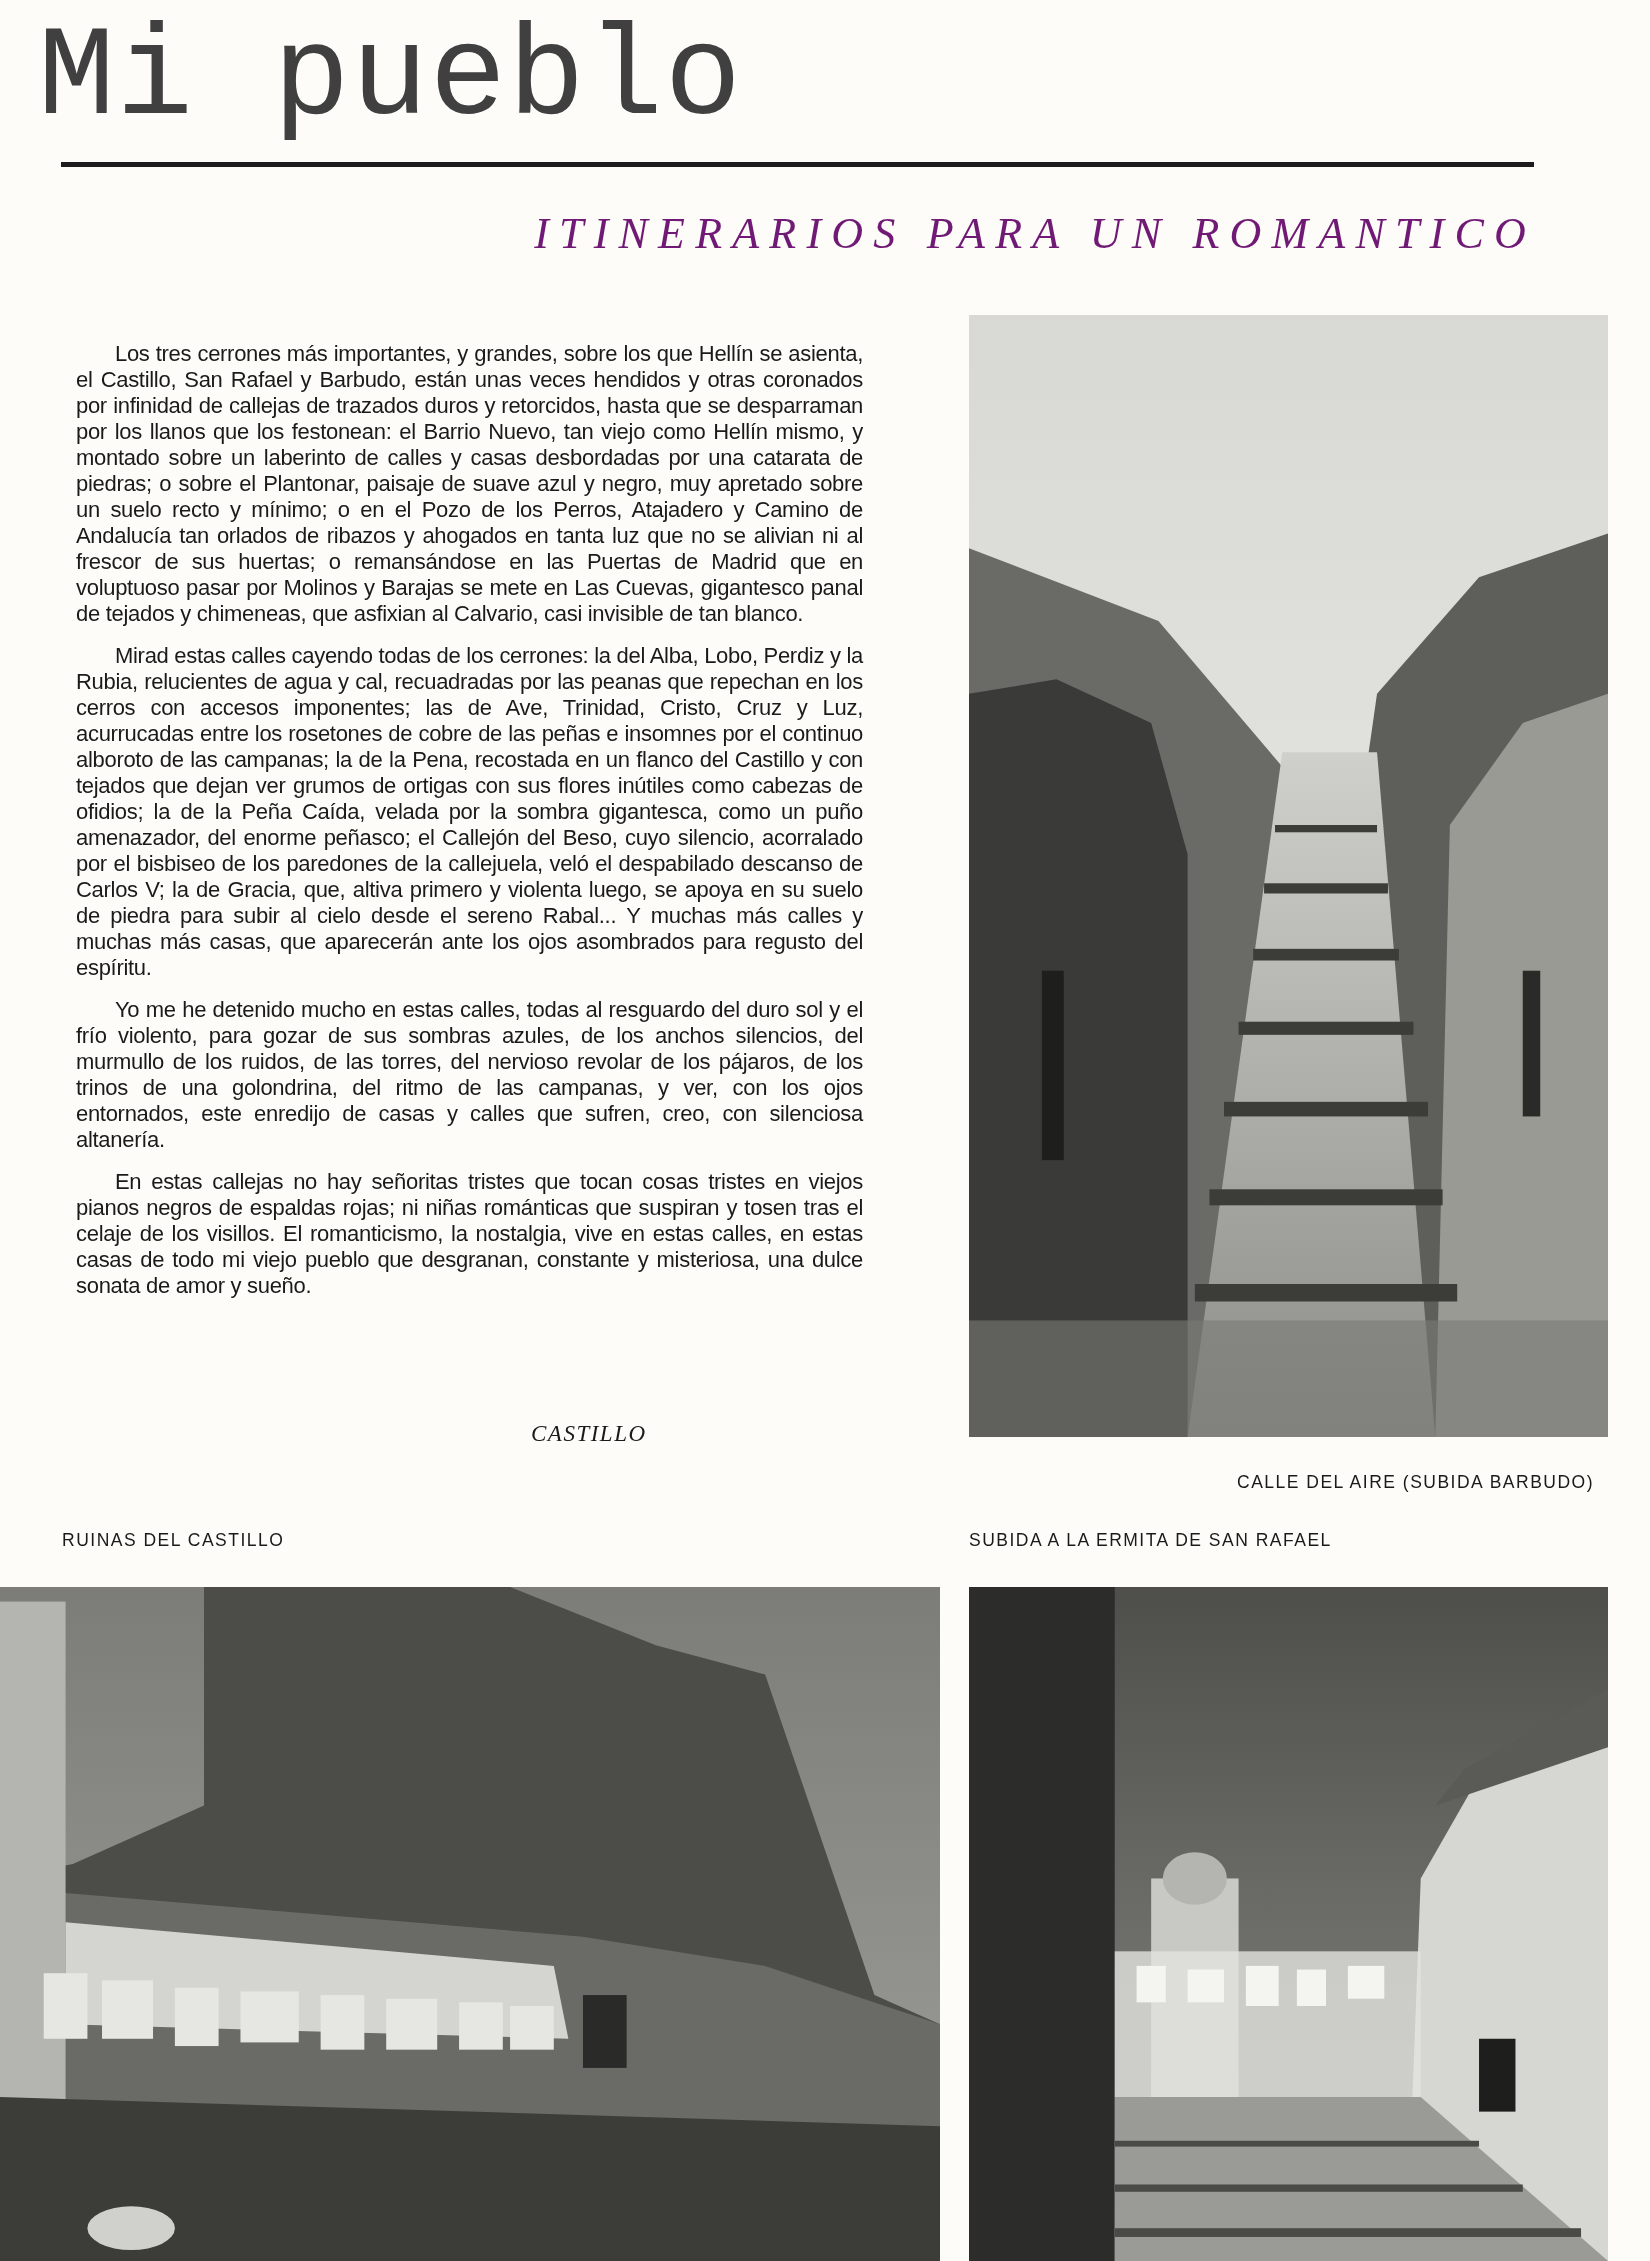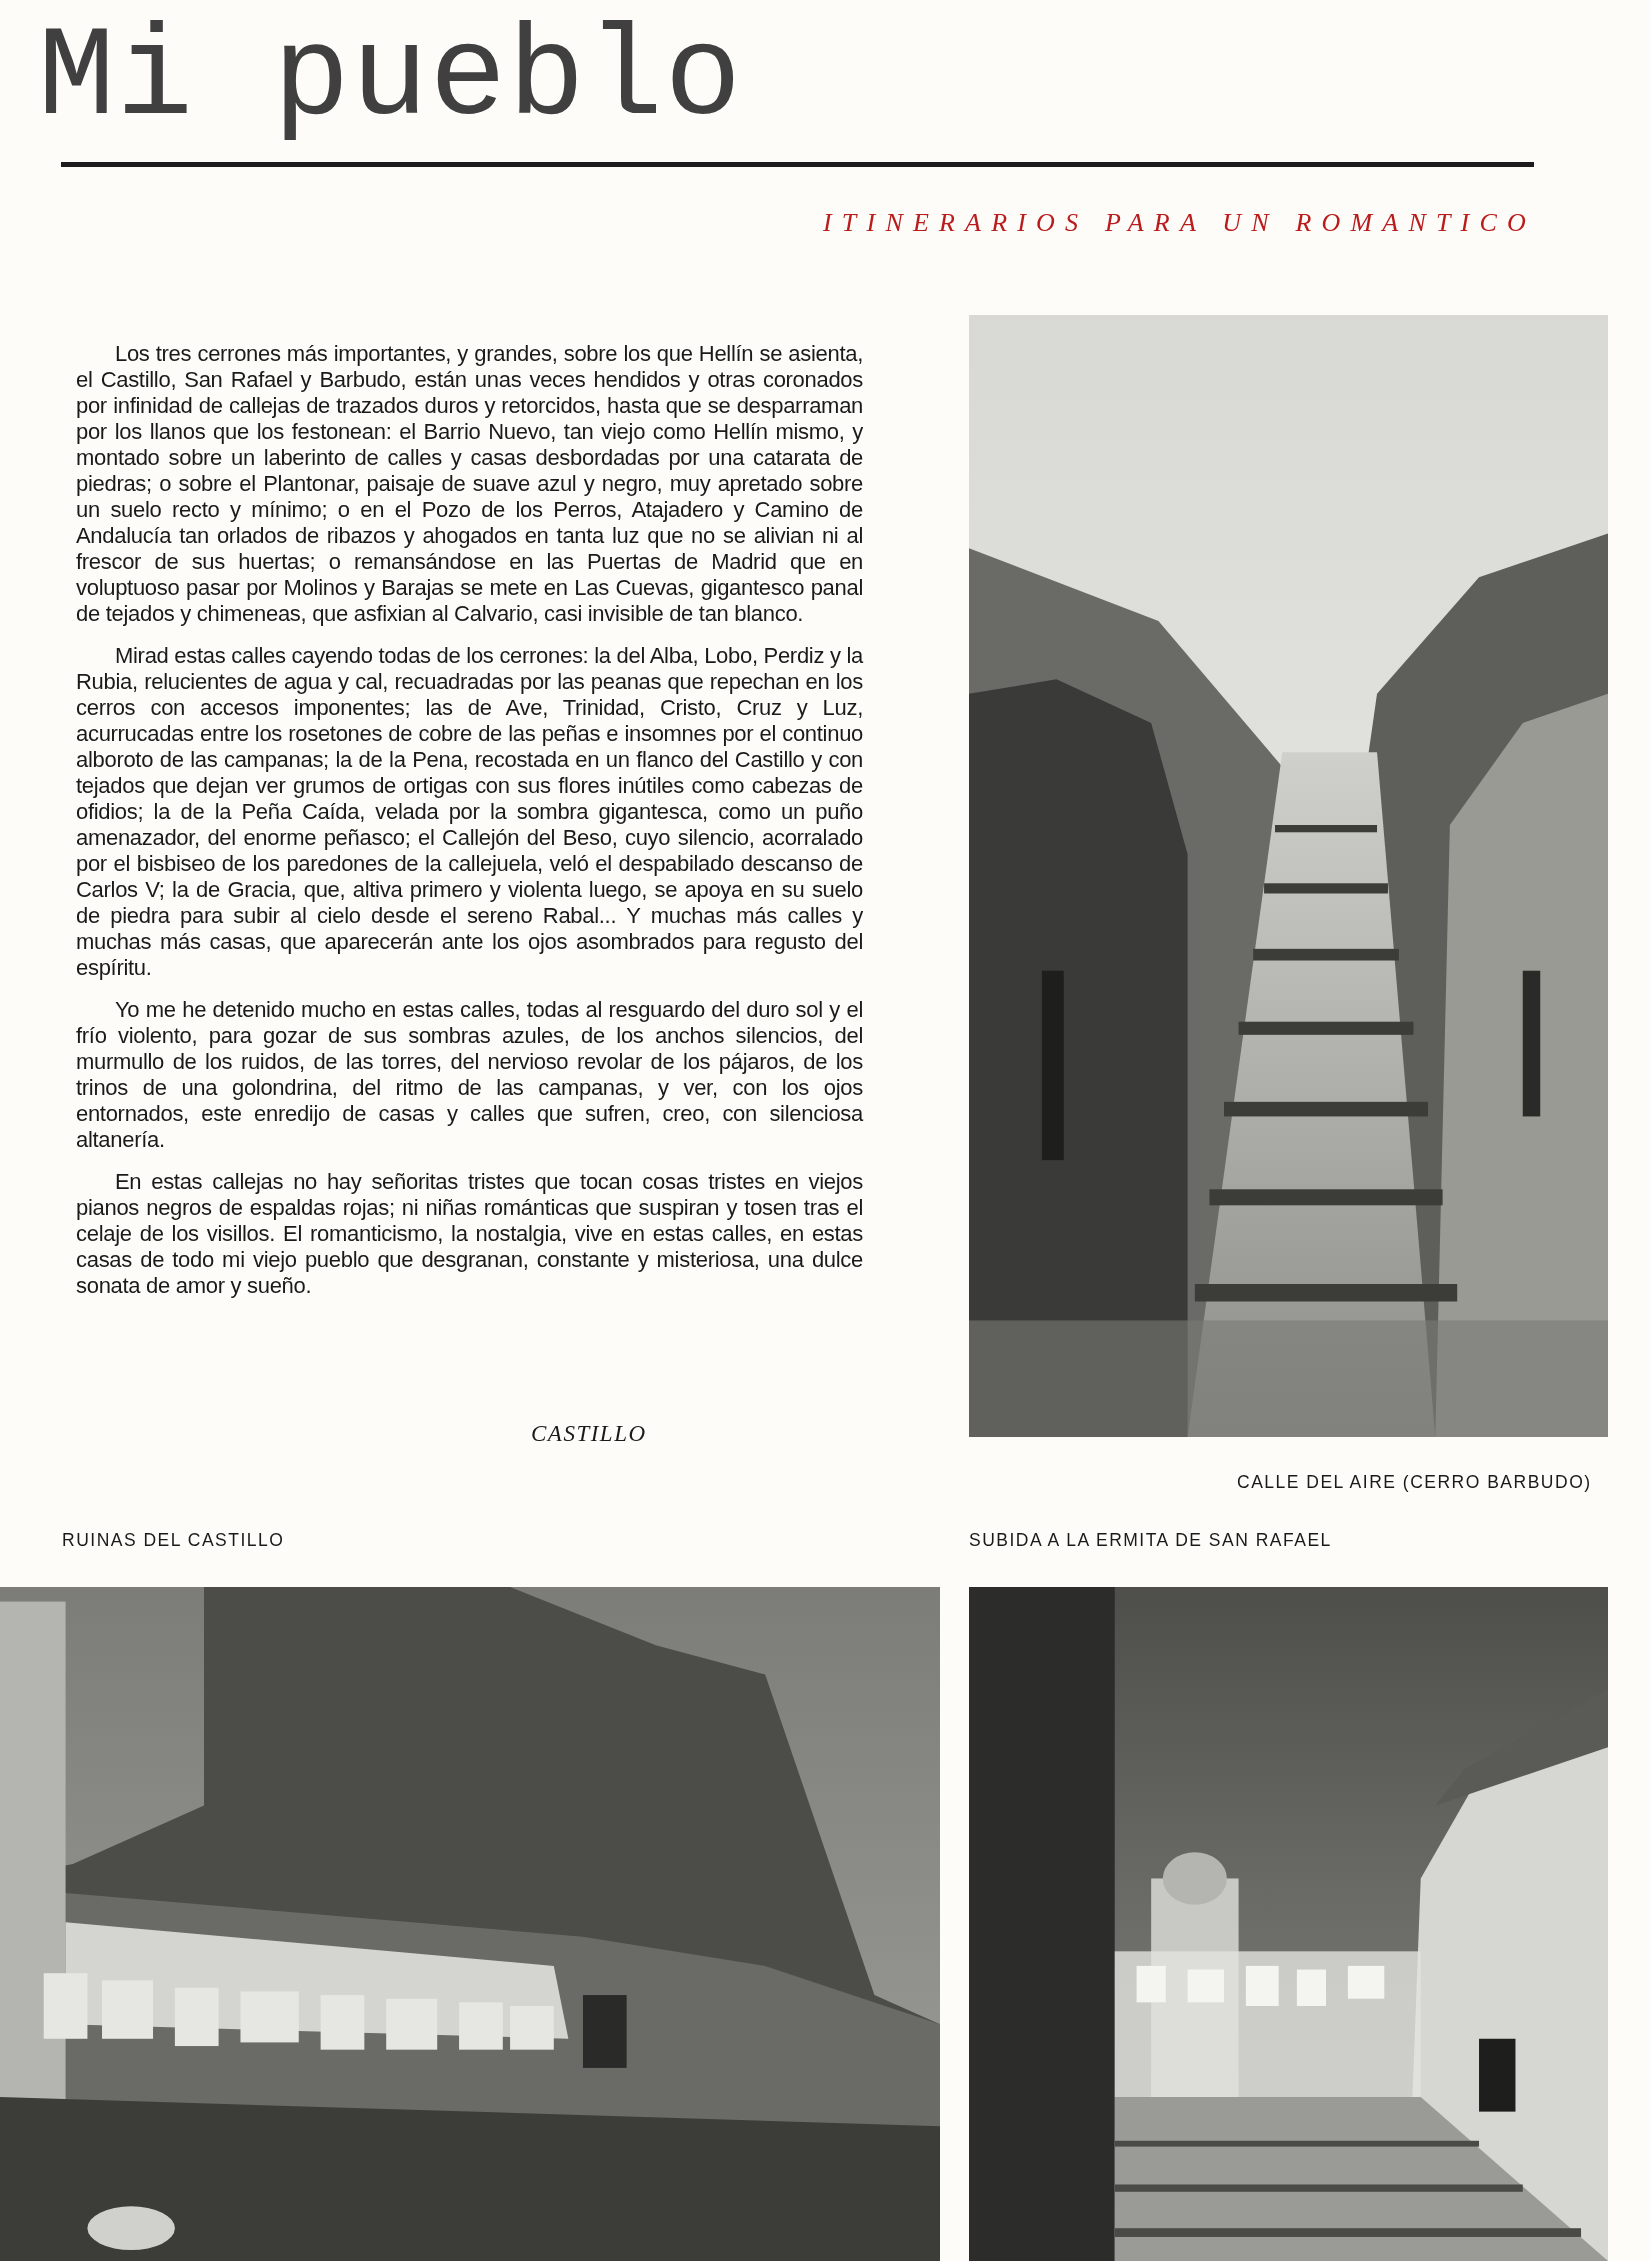--- a/index.html
+++ b/index.html
@@ -10,22 +10,22 @@
   .masthead {
     position: absolute; left: 38px; top: 14.6px;
     font-family: Liberation Mono, monospace; font-size: 128px; line-height: 1;
     color: #404040; letter-spacing: 1.5px; font-weight: normal;
   }
   .rule {
     position: absolute; left: 61px; top: 162px; width: 1473px; height: 5.1px; background: #1c1c1c;
   }
   .subtitle {
     position: absolute; right: 115px; top: 208px;
-    font-family: "Liberation Serif", serif; font-style: italic; font-size: 26px;
-    color: #b91c1c; letter-spacing: 10.2px; white-space: nowrap;
+    font-family: "Liberation Serif", serif; font-style: italic; font-size: 44px;
+    color: #701a75; letter-spacing: 10.2px; white-space: nowrap;
   }
   .article {
     position: absolute; left: 60px; top: 325px; width: 819px;
     font-family: "Liberation Sans", sans-serif; font-size: 22px; line-height: 26px;
     text-align: justify; color: #1a1a1a; letter-spacing: -0.3px;
   }
   .article p { margin: 16px; text-indent: 39px; hyphens: auto; }
   .signature {
     position: absolute; left: 531px; top: 1421px;
     font-family: "Liberation Serif", serif; font-style: italic; font-size: 23px; letter-spacing: 1.5px; color: #1a1a1a;
@@ -77,21 +77,21 @@
       <rect x="370" y="970" width="240" height="18"></rect>
       <rect x="350" y="1080" width="280" height="20"></rect>
       <rect x="330" y="1200" width="320" height="22"></rect>
       <rect x="310" y="1330" width="360" height="24"></rect>
     </g>
     <rect x="100" y="900" width="30" height="260" fill="#1e1e1c"></rect>
     <rect x="760" y="900" width="24" height="200" fill="#2a2a28"></rect>
     <rect x="0" y="1380" width="877" height="160" fill="#7a7a76" opacity="0.6"></rect>
   </svg>
 </div>
-<div class="caption" style="left:1237px; top:1472px;">CALLE DEL AIRE (CERRO BARBUDO)</div>
+<div class="caption" style="left:1237px; top:1472px;">CALLE DEL AIRE (SUBIDA BARBUDO)</div>
 
 <div class="caption" style="left:62px; top:1530px;">RUINAS DEL CASTILLO</div>
 <div class="caption" style="left:969px; top:1530px;">SUBIDA A LA ERMITA DE SAN RAFAEL</div>
 
 <div class="photo" style="left:0px; top:1587px; width:940px; height:674px;">
   <svg viewBox="0 0 1290 925" preserveAspectRatio="none">
     <defs>
       <linearGradient id="sky2" x1="0" y1="0" x2="0" y2="1">
         <stop offset="0" stop-color="#7c7c78"></stop>
           <stop offset="1" stop-color="#a0a09c"></stop>

